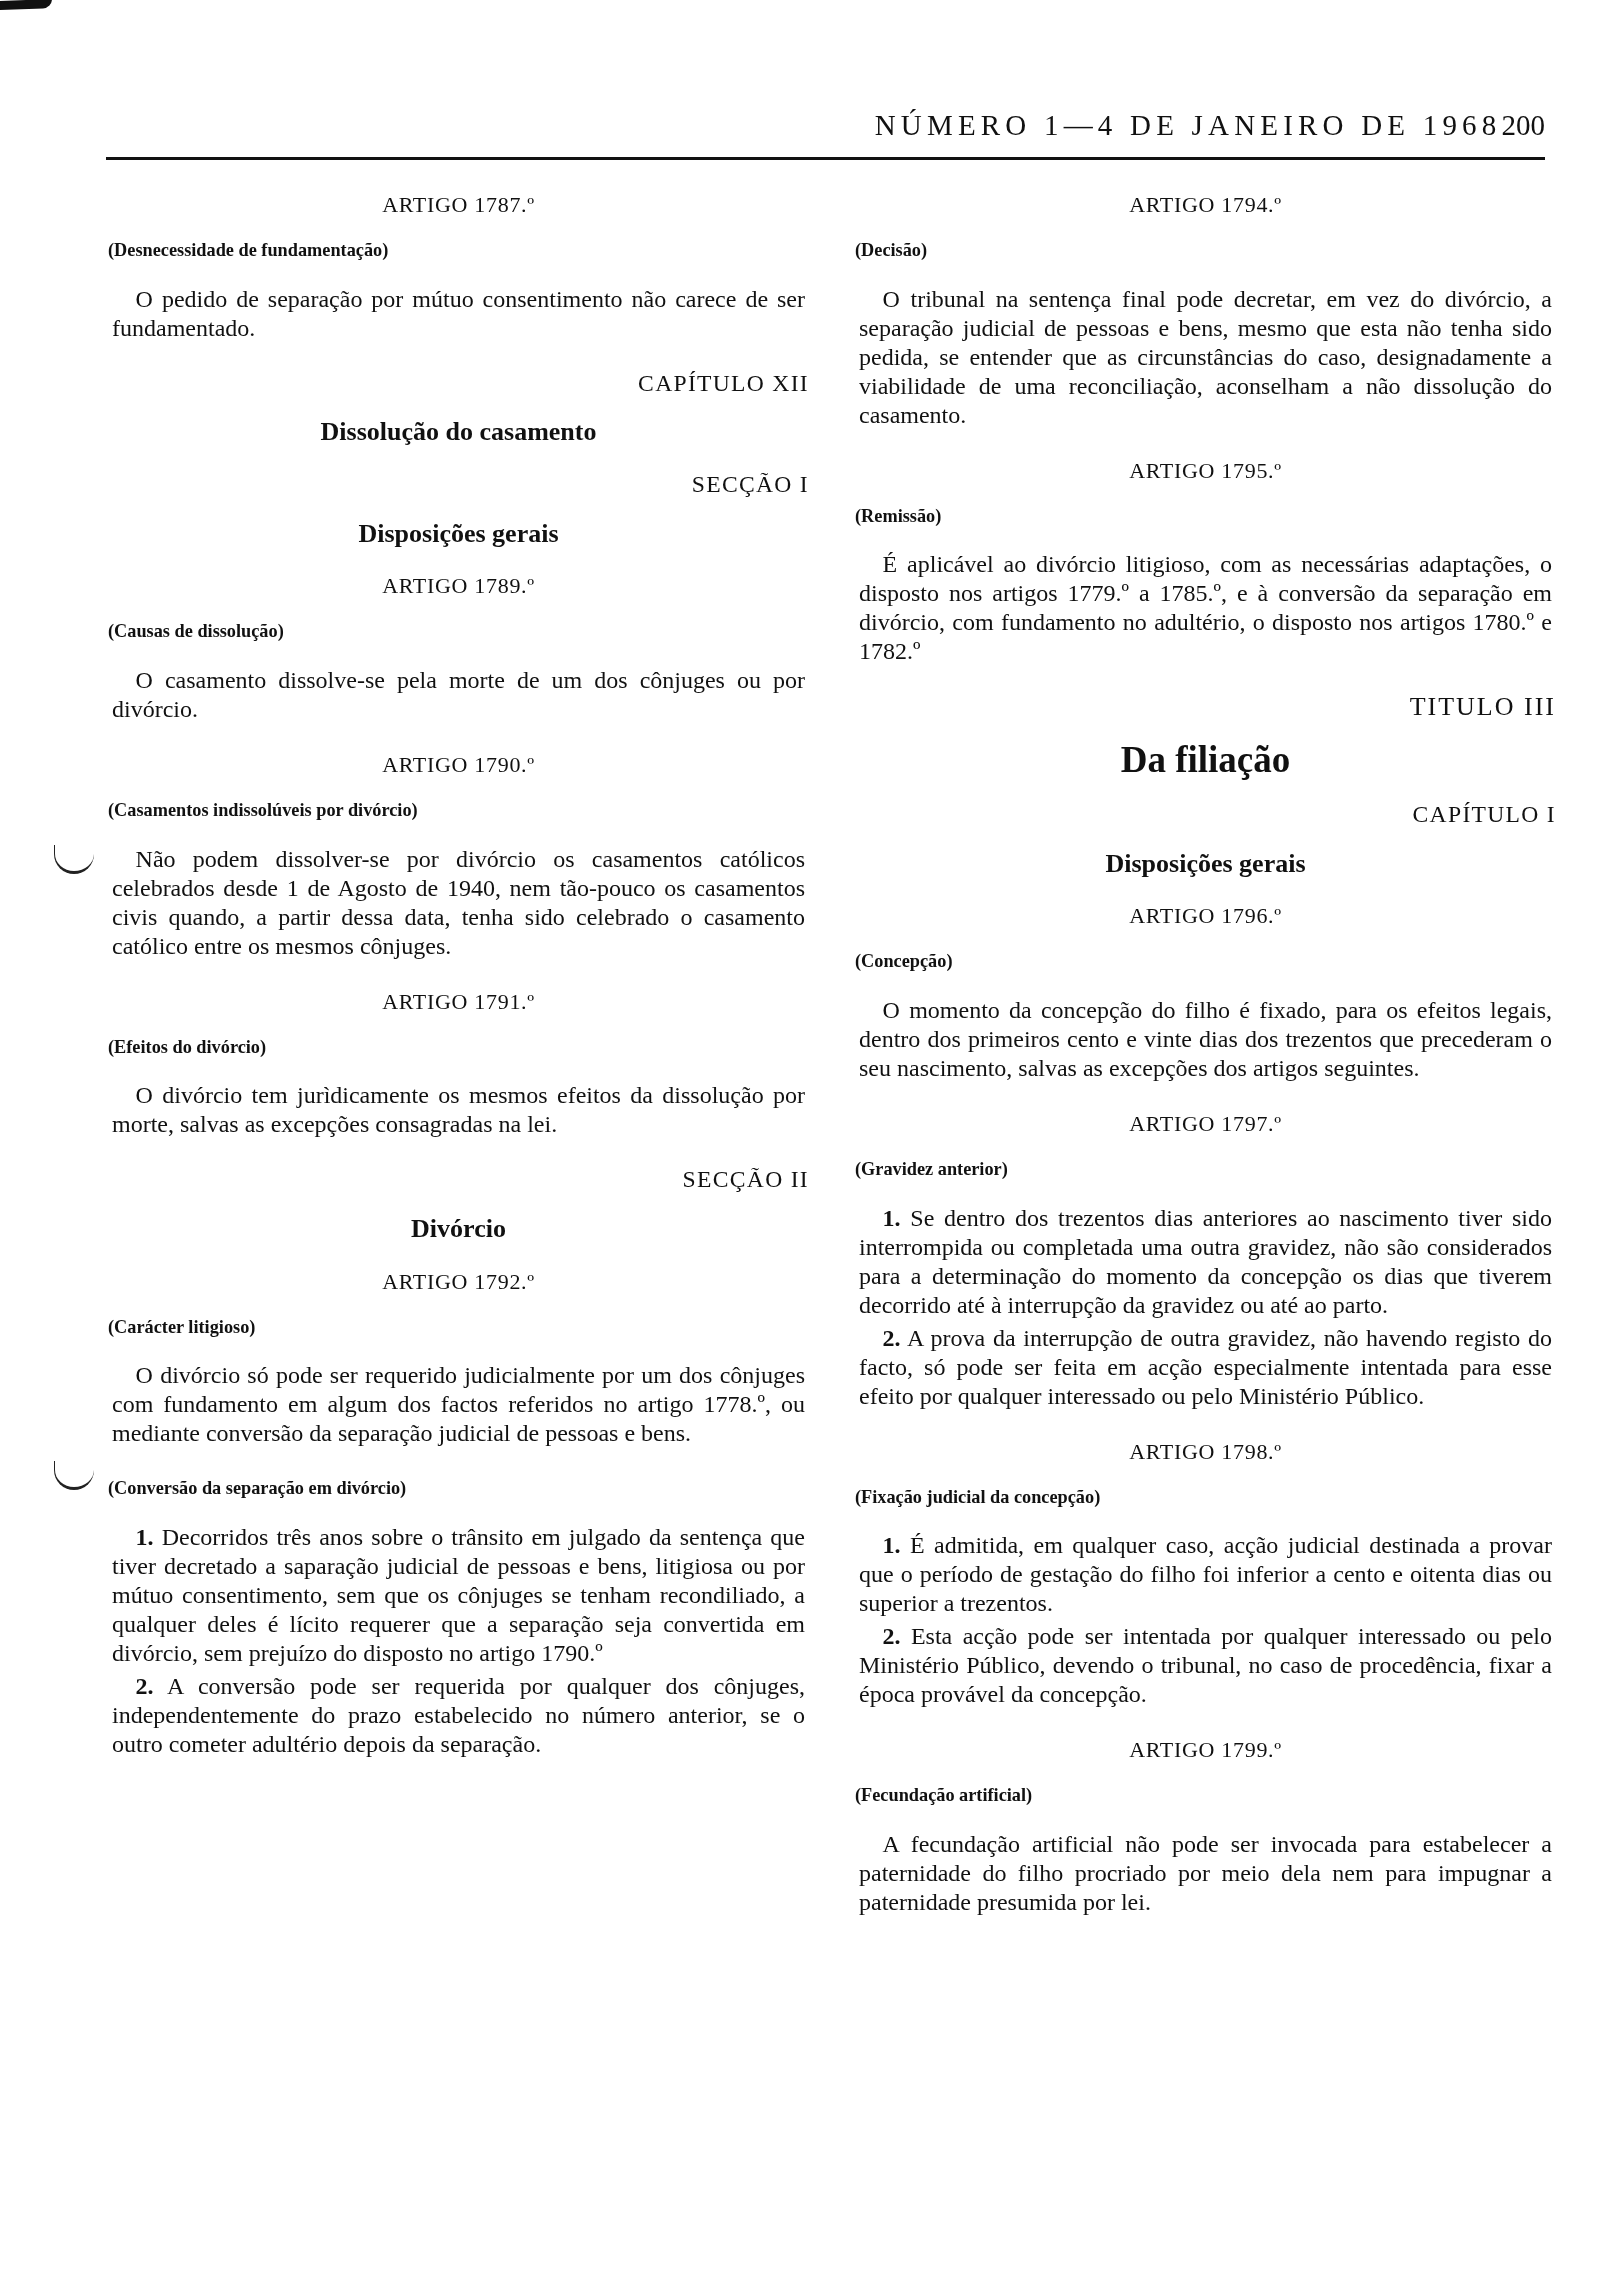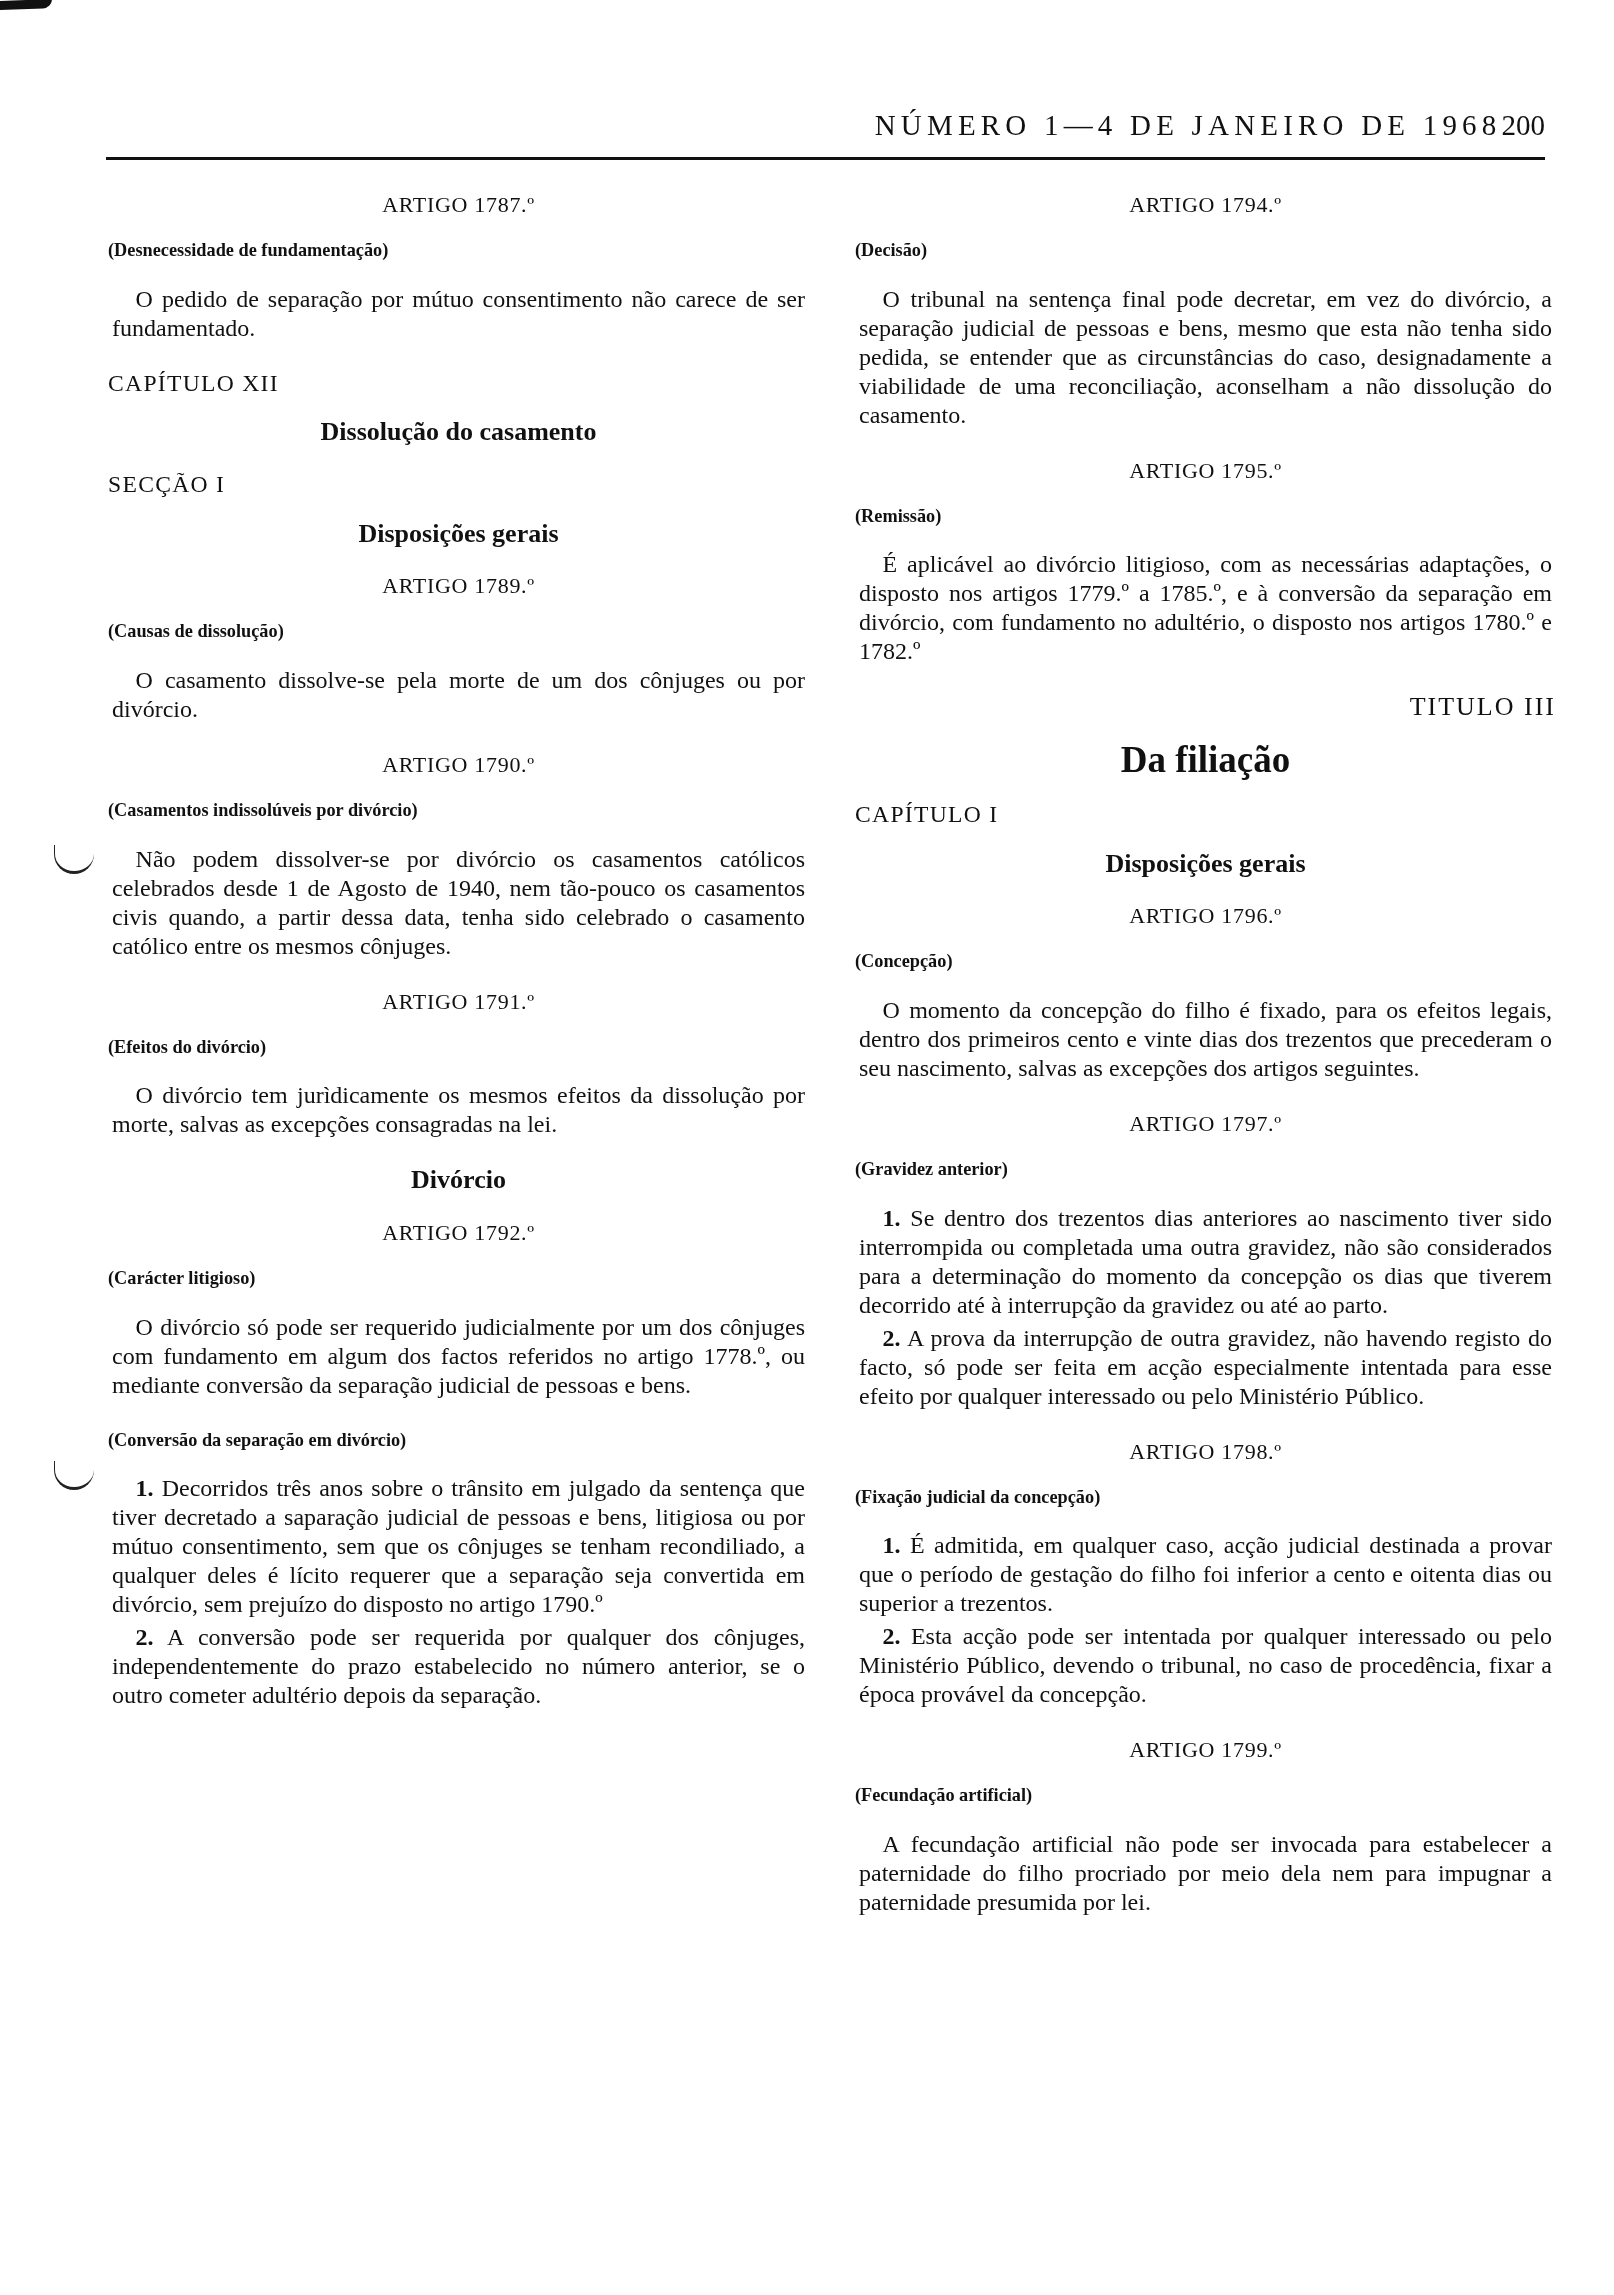--- a/index.html
+++ b/index.html
@@ -39,21 +39,21 @@
   .epigraph {
     text-align: left; font-size: 18.3px; font-weight: bold;
     margin: 0 0 19.7px 0;
   }
   .para {
     text-align: justify; text-indent: 23.6px; margin: 4px;
     hyphens: manual;
   }
   .para b { font-weight: bold; }
   .block { margin-bottom: 26px; }
-  .heading-chap { text-align: left; font-size: 23.6px; letter-spacing: 1.3px; margin: 0 0 19.7px 0; }
+  .heading-chap { text-align: right; font-size: 23.6px; letter-spacing: 1.3px; margin: 0 0 19.7px 0; }
   .heading-title { text-align: center; font-size: 26px; font-weight: bold; margin: 0 0 23.6px 0; }
   .heading-titulo { text-align: right; font-size: 26px; letter-spacing: 2px; margin: 6.6px 0 23.6px 0; }
   .heading-big { text-align: center; font-size: 37px; font-weight: bold; margin: 0 0 26px 0; }
 </style>
 </head>
 <body>
 
 <div class="scan-mark-top"></div>
 <div class="scan-arc" style="left:54px; top:845px;"></div>
 <div class="scan-arc" style="left:54px; top:1461px;"></div>
@@ -89,20 +89,21 @@
     <div class="epigraph">(Casamentos indissolúveis por divórcio)</div>
     <p class="para">Não podem dissolver-se por divórcio os casamentos católicos celebrados desde 1 de Agosto de 1940, nem tão-pouco os casamentos civis quando, a partir dessa data, tenha sido celebrado o casamento católico entre os mesmos cônjuges.</p>
   </div>
 
   <div class="block">
     <div class="artigo">ARTIGO 1791.º</div>
     <div class="epigraph">(Efeitos do divórcio)</div>
     <p class="para">O divórcio tem jurìdicamente os mesmos efeitos da dissolução por morte, salvas as excepções consagradas na lei.</p>
   </div>
 
+  <div class="heading-chap">SECÇÃO II</div>
   <div class="heading-title">Divórcio</div>
 
   <div class="block">
     <div class="artigo">ARTIGO 1792.º</div>
     <div class="epigraph">(Carácter litigioso)</div>
     <p class="para">O divórcio só pode ser requerido judicialmente por um dos cônjuges com fundamento em algum dos factos referidos no artigo 1778.º, ou mediante conversão da separação judicial de pessoas e bens.</p>
   </div>
 
   <div class="block">
     <div class="epigraph">(Conversão da separação em divórcio)</div>

